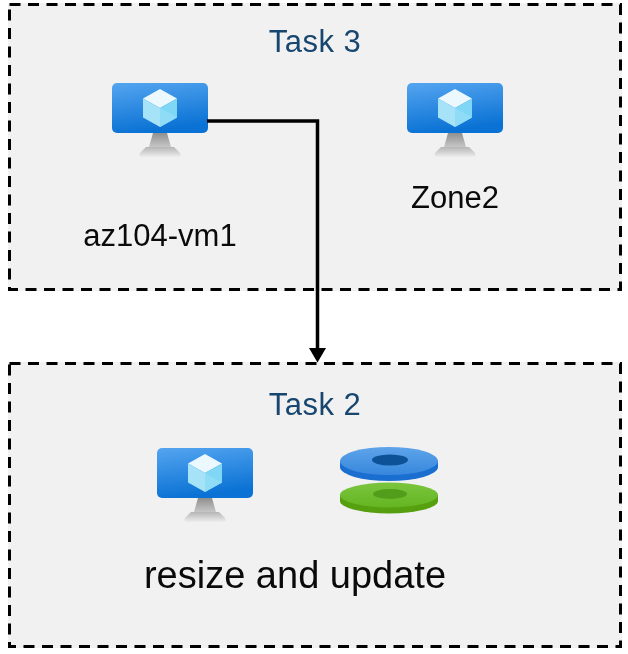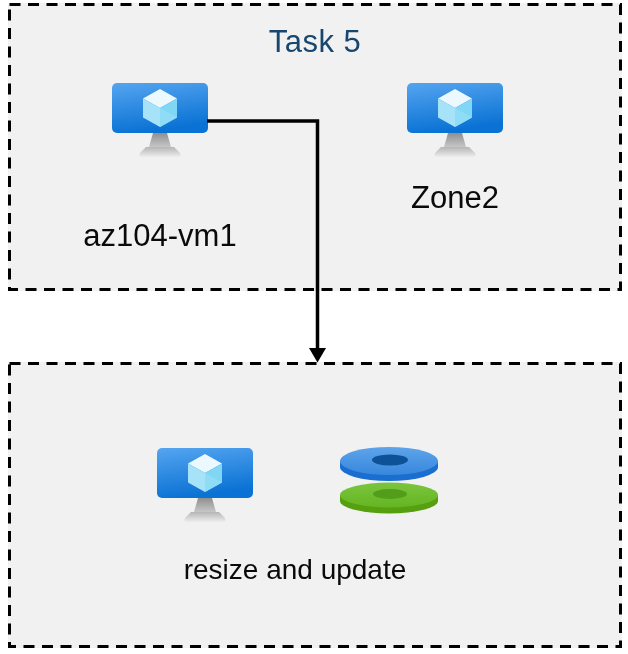--- a/index.html
+++ b/index.html
@@ -28,21 +28,21 @@
   .vm-label{
     position:absolute;
     text-align:center;
     font-size:31px;line-height:37px;
     color:#0a0a0a;
   }
   #vm1-label{left:27px;top:176px;width:250px;margin-top:38px;}
   #vm2-label{left:322px;top:176px;width:250px;}
   #task2-caption{
     position:absolute;left:127px;top:192px;width:320px;
-    text-align:center;font-size:28px;color:#0a0a0a;
+    text-align:center;font-size:38px;color:#0a0a0a;
   }
   .icon{position:absolute;}
   #vm1-icon{left:104px;top:80px;width:96px;height:74px;}
   #vm2-icon{left:399px;top:80px;width:96px;height:74px;}
   #vm3-icon{left:149px;top:86px;width:96px;height:74px;}
   #disks-icon{left:330px;top:82px;width:102px;height:75px;}
   #overlay{
     position:absolute;left:0;top:0;width:628px;height:654px;
     pointer-events:none;
   }
@@ -92,38 +92,39 @@
       <rect x="2" y="51" width="98" height="6" fill="#56A00F"></rect>
       <ellipse cx="51" cy="51" rx="49" ry="12.5" fill="url(#diskGreenTop)"></ellipse>
       <ellipse cx="52" cy="50" rx="17" ry="5" fill="#529E1B"></ellipse>
     </symbol>
   </defs>
 </svg>
 
 <div id="canvas">
 
   <div class="task-box" id="task1-box">
-    <div class="box-title" id="task1-title">Task 5</div>
+    <div class="box-title" id="task1-title">Task 3</div>
 
     <svg class="icon" id="vm1-icon" viewBox="0 0 96 74">
       <use href="#vm-symbol"></use>
     </svg>
     <svg class="icon" id="vm2-icon" viewBox="0 0 96 74">
       <use href="#vm-symbol"></use>
     </svg>
 
     <div class="vm-label" id="vm1-label">
       <div>az104-vm1</div>
     </div>
     <div class="vm-label" id="vm2-label">
       <div>Zone2</div>
     </div>
   </div>
 
   <div class="task-box" id="task2-box">
+    <div class="box-title" id="task2-title">Task 2</div>
 
     <svg class="icon" id="vm3-icon" viewBox="0 0 96 74">
       <use href="#vm-symbol"></use>
     </svg>
     <svg class="icon" id="disks-icon" viewBox="0 0 102 75">
       <use href="#disks-symbol"></use>
     </svg>
 
     <div id="task2-caption">resize and update</div>
   </div>

